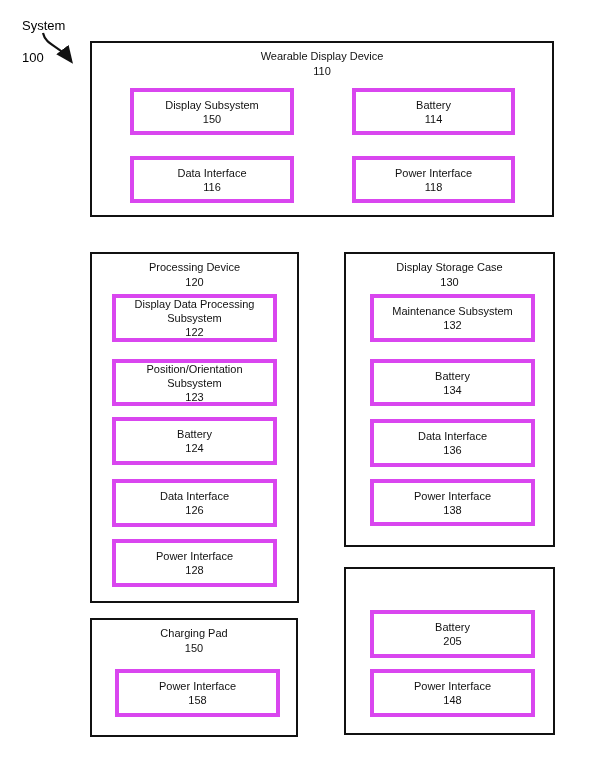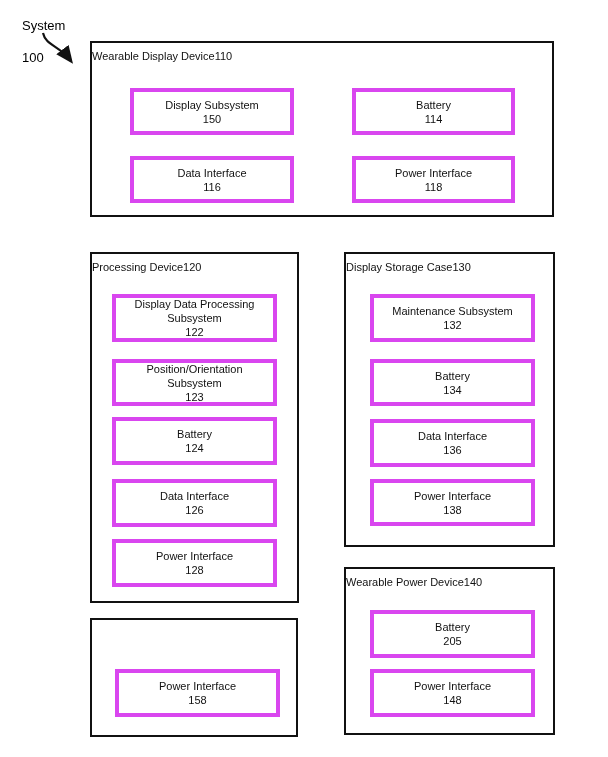--- a/index.html
+++ b/index.html
@@ -22,21 +22,21 @@
 
   .lead-arrow { position: absolute; left: 30px; top: 26px; width: 60px; height: 50px; }
 
   .outer-box {
     position: absolute;
     border: 2px solid #111111;
     background: #ffffff;
   }
   .outer-title {
     position: absolute; left: 0; right: 0; top: 6px;
-    display: flex; flex-direction: row; align-items: center;
+    display: flex; flex-direction: column; align-items: center;
     text-align: center; font-size: 11px; line-height: 15px;
   }
   .inner-box {
     position: absolute;
     border: 4px solid #d946ef;
     background: #ffffff;
     display: flex; flex-direction: column; align-items: center; justify-content: center;
     text-align: center; font-size: 11px; line-height: 14px;
   }
   .lbl { display: block; }
@@ -134,34 +134,34 @@
       <span class="lbl">Data Interface</span>
       <span class="ref">136</span>
     </div>
     <div class="inner-box" style="left:24px; top:225px; width:165px; height:47px;">
       <span class="lbl">Power Interface</span>
       <span class="ref">138</span>
     </div>
   </div>
 
   <div class="outer-box" style="left:344px; top:567px; width:211px; height:168px;">
-    <div class="outer-title">
-      <span class="lbl">Wearable Power Device</span>
-      <span class="ref">140</span>
-    </div>
     <div class="inner-box" style="left:24px; top:41px; width:165px; height:48px;">
       <span class="lbl">Battery</span>
       <span class="ref">205</span>
     </div>
     <div class="inner-box" style="left:24px; top:100px; width:165px; height:48px;">
       <span class="lbl">Power Interface</span>
       <span class="ref">148</span>
     </div>
   </div>
 
   <div class="outer-box" style="left:90px; top:618px; width:208px; height:119px;">
+    <div class="outer-title">
+      <span class="lbl">Charging Pad</span>
+      <span class="ref">150</span>
+    </div>
     <div class="inner-box" style="left:23px; top:49px; width:165px; height:48px;">
       <span class="lbl">Power Interface</span>
       <span class="ref">158</span>
     </div>
   </div>
 
 </div>
 
 </body></html>

